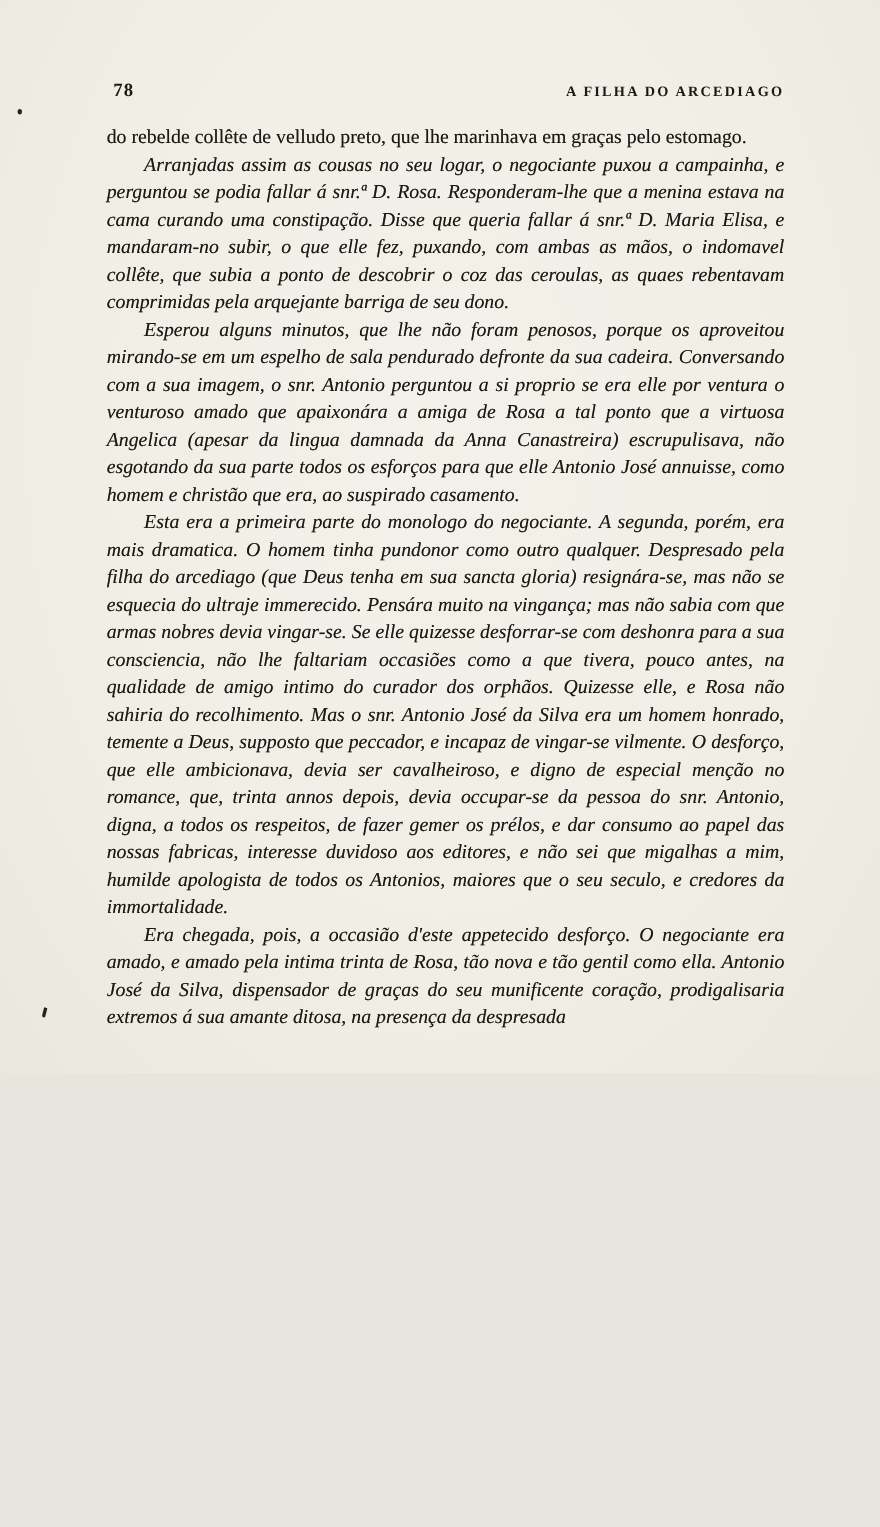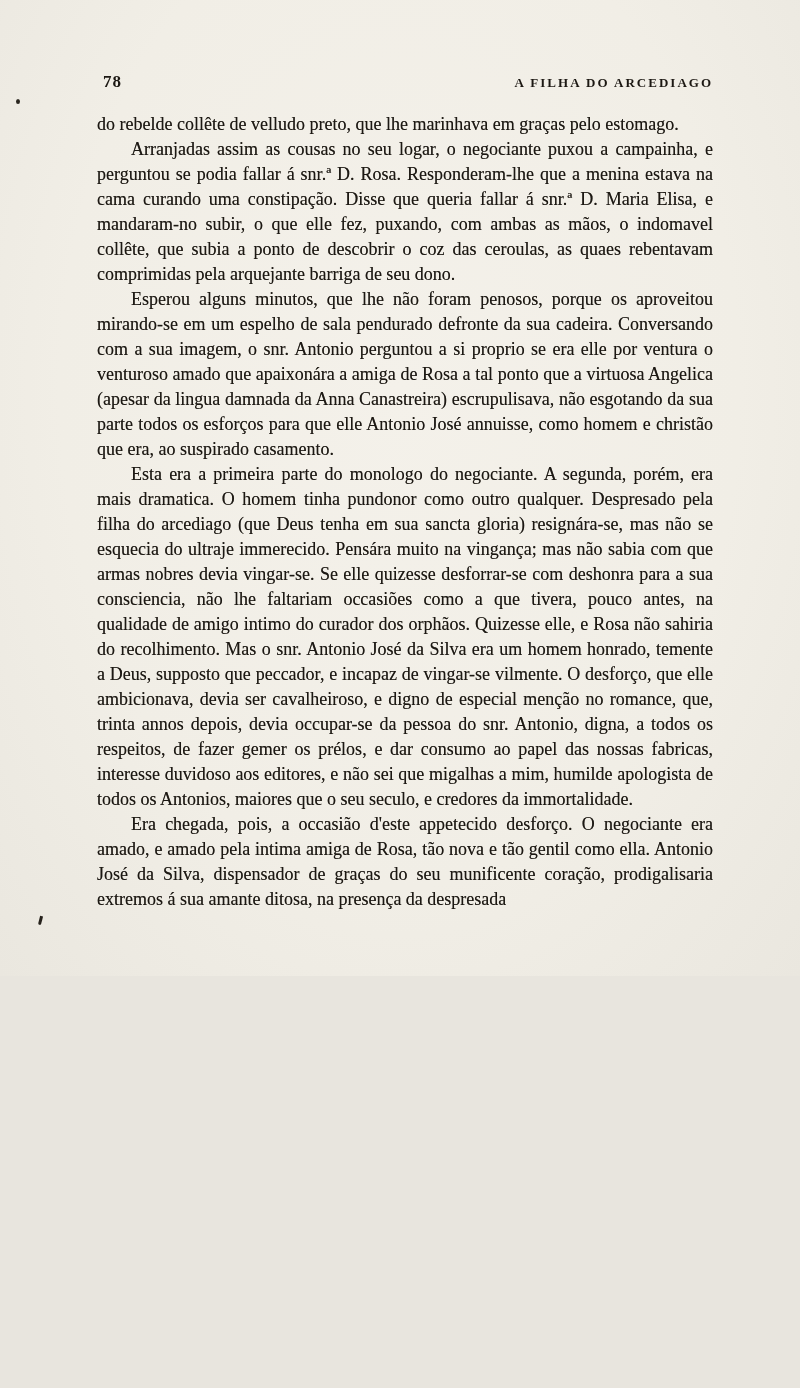--- a/index.html
+++ b/index.html
@@ -51,20 +51,21 @@
     margin: 0;
     font-size: 18px;
     line-height: 25px;
     text-align: justify;
     text-justify: inter-word;
     
     text-shadow: 0 0 0.35px rgba(20,16,10,0.55);
   }
   .body-text p.indent {
     text-indent: 34px;
+    font-style: italic;
   }
   
   .artifact {
     position: absolute;
     background: #13100c;
   }
   .artifact-bottom-bar {
     left: 384px;
     top: 1377px;
     width: 140px;
@@ -118,21 +119,21 @@
     <div class="running-header">
       <span class="page-number">78</span>
       <span class="running-title">A FILHA DO ARCEDIAGO</span>
     </div>
 
     <div class="body-text">
       <p>do rebelde collête de velludo preto, que lhe marinhava em graças pelo estomago.</p>
       <p class="indent">Arranjadas assim as cousas no seu logar, o negociante puxou a campainha, e perguntou se podia fallar á snr.ª D. Rosa. Responderam-lhe que a menina estava na cama curando uma constipação. Disse que queria fallar á snr.ª D. Maria Elisa, e mandaram-no subir, o que elle fez, puxando, com ambas as mãos, o indomavel collête, que subia a ponto de descobrir o coz das ceroulas, as quaes rebentavam comprimidas pela arquejante barriga de seu dono.</p>
       <p class="indent">Esperou alguns minutos, que lhe não foram penosos, porque os aproveitou mirando-se em um espelho de sala pendurado defronte da sua cadeira. Conversando com a sua imagem, o snr. Antonio perguntou a si proprio se era elle por ventura o venturoso amado que apaixonára a amiga de Rosa a tal ponto que a virtuosa Angelica (apesar da lingua damnada da Anna Canastreira) escrupulisava, não esgotando da sua parte todos os esforços para que elle Antonio José annuisse, como homem e christão que era, ao suspirado casamento.</p>
       <p class="indent">Esta era a primeira parte do monologo do negociante. A segunda, porém, era mais dramatica. O homem tinha pundonor como outro qualquer. Despresado pela filha do arcediago (que Deus tenha em sua sancta gloria) resignára-se, mas não se esquecia do ultraje immerecido. Pensára muito na vingança; mas não sabia com que armas nobres devia vingar-se. Se elle quizesse desforrar-se com deshonra para a sua consciencia, não lhe faltariam occasiões como a que tivera, pouco antes, na qualidade de amigo intimo do curador dos orphãos. Quizesse elle, e Rosa não sahiria do recolhimento. Mas o snr. Antonio José da Silva era um homem honrado, temente a Deus, supposto que peccador, e incapaz de vingar-se vilmente. O desforço, que elle ambicionava, devia ser cavalheiroso, e digno de especial menção no romance, que, trinta annos depois, devia occupar-se da pessoa do snr. Antonio, digna, a todos os respeitos, de fazer gemer os prélos, e dar consumo ao papel das nossas fabricas, interesse duvidoso aos editores, e não sei que migalhas a mim, humilde apologista de todos os Antonios, maiores que o seu seculo, e credores da immortalidade.</p>
-      <p class="indent">Era chegada, pois, a occasião d'este appetecido desforço. O negociante era amado, e amado pela intima amiga de Rosa, tão nova e tão gentil como ella. Antonio José da Silva, dispensador de graças do seu munificente coração, prodigalisaria extremos á sua amante ditosa, na presença da despresada</p>
+      <p class="indent">Era chegada, pois, a occasião d'este appetecido desforço. O negociante era amado, e amado pela intima trinta de Rosa, tão nova e tão gentil como ella. Antonio José da Silva, dispensador de graças do seu munificente coração, prodigalisaria extremos á sua amante ditosa, na presença da despresada</p>
     </div>
 
   </div>
 
   <div class="artifact artifact-dot-topleft"></div>
   <div class="artifact artifact-comma-left"></div>
   <div class="artifact artifact-mark-bottomleft"></div>
   <div class="artifact artifact-tick-bottomleft"></div>
   <div class="artifact artifact-bottom-bar"></div>
 

